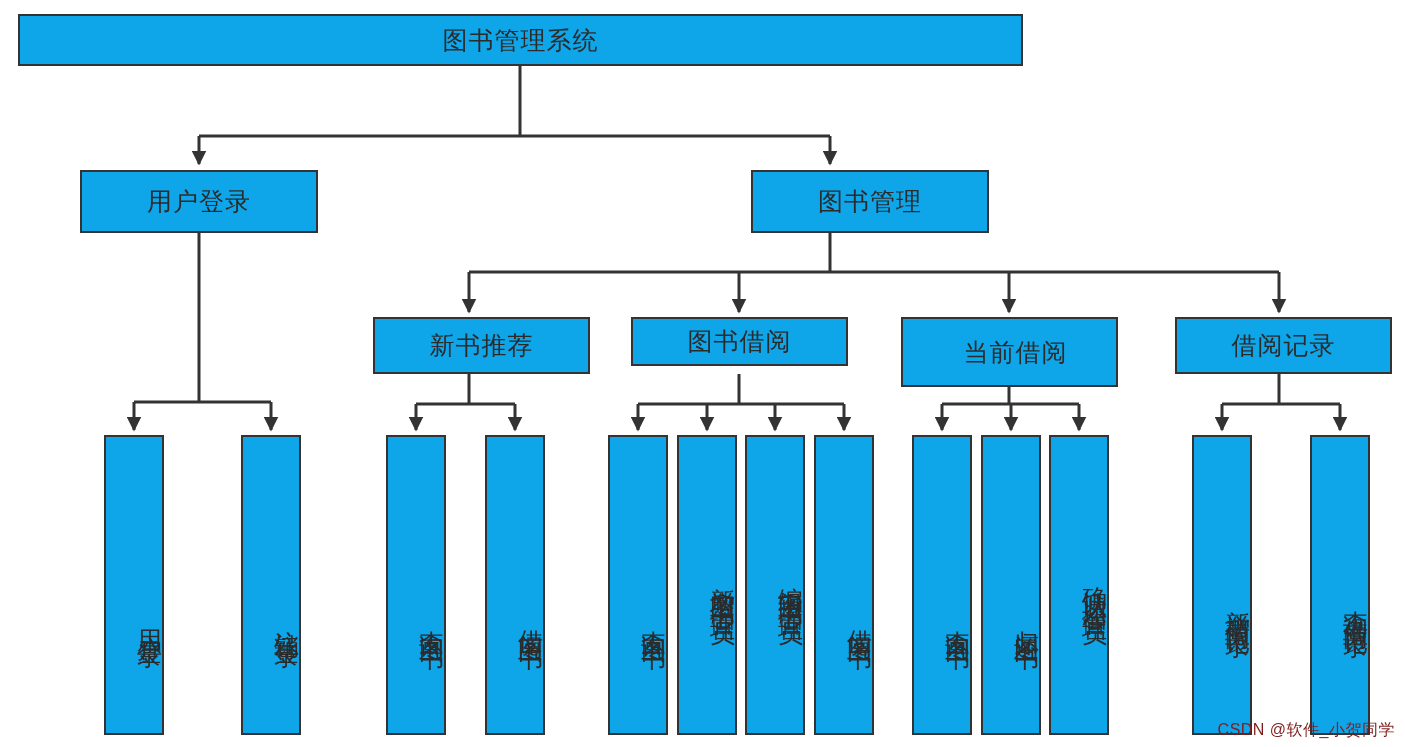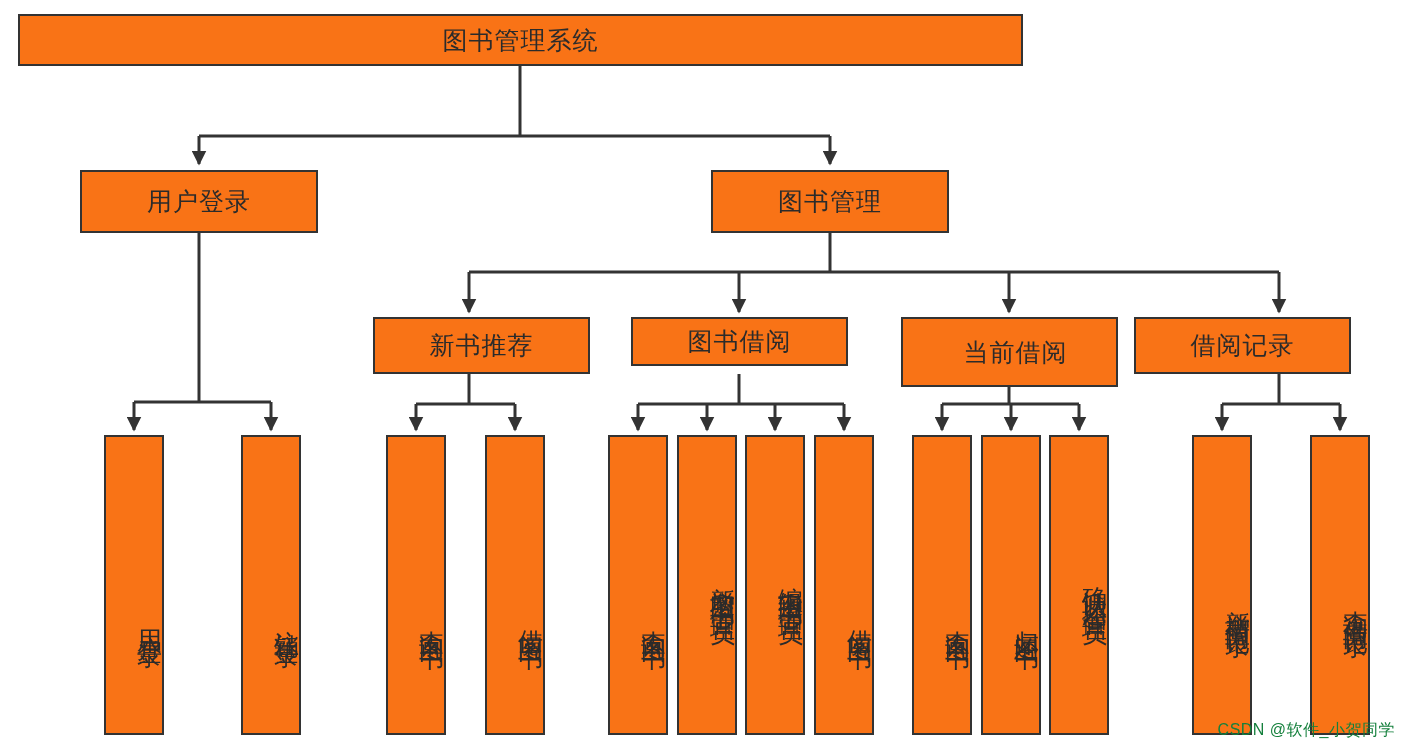--- a/index.html
+++ b/index.html
@@ -18,21 +18,21 @@
     position: absolute;
     left: 0;
     top: 0;
     width: 1405px;
     height: 747px;
   }
   .node-box {
     position: absolute;
     box-sizing: border-box;
     border: 2px solid #333333;
-    background: #f97316;
+    background: #0ea5e9;
     display: flex;
     align-items: center;
     justify-content: center;
     color: #2b2b2b;
   }
   .node-h {
     font-size: 25px;
     letter-spacing: 1px;
     white-space: nowrap;
   }
@@ -44,21 +44,21 @@
     line-height: 1;
     padding-top: 8px;
     align-items: flex-start;
     justify-content: center;
   }
   .watermark {
     position: absolute;
     right: 10px;
     bottom: 6px;
     font-size: 16px;
-    color: #15803d;
+    color: #7f1d1d;
     white-space: nowrap;
     letter-spacing: 0.5px;
   }
 </style>
 </head>
 <body>
 
 <svg id="diagram" viewBox="0 0 1405 747" xmlns="http://www.w3.org/2000/svg">
   <defs>
     <marker id="arrow" viewBox="0 0 10 10" refX="9" refY="5" markerWidth="5" markerHeight="5" orient="auto-start-reverse">
@@ -109,34 +109,34 @@
   </g>
 </svg>
 
 <div class="node-box node-h" style="left:18px; top:14px; width:1005px; height:52px;">
   <span>图书管理系统</span>
 </div>
 
 <div class="node-box node-h" style="left:80px; top:170px; width:238px; height:63px;">
   <span>用户登录</span>
 </div>
-<div class="node-box node-h" style="left:711px; top:170px; width:238px; height:63px;">
+<div class="node-box node-h" style="left:751px; top:170px; width:238px; height:63px;">
   <span>图书管理</span>
 </div>
 
 <div class="node-box node-h" style="left:373px; top:317px; width:217px; height:57px;">
   <span>新书推荐</span>
 </div>
 <div class="node-box node-h" style="left:631px; top:317px; width:217px; height:49px;">
   <span>图书借阅</span>
 </div>
 <div class="node-box node-h" style="left:901px; top:317px; width:217px; height:70px;padding-left:12px;">
   <span>当前借阅</span>
 </div>
-<div class="node-box node-h" style="left:1134px; top:317px; width:217px; height:57px;">
+<div class="node-box node-h" style="left:1175px; top:317px; width:217px; height:57px;">
   <span>借阅记录</span>
 </div>
 
 <div class="node-box node-v" style="left:104px; top:435px; width:60px; height:300px; padding-top:70px;">
   <span>用户登录</span>
 </div>
 <div class="node-box node-v" style="left:241px; top:435px; width:60px; height:300px; padding-top:70px;">
   <span>注销登录</span>
 </div>
 

